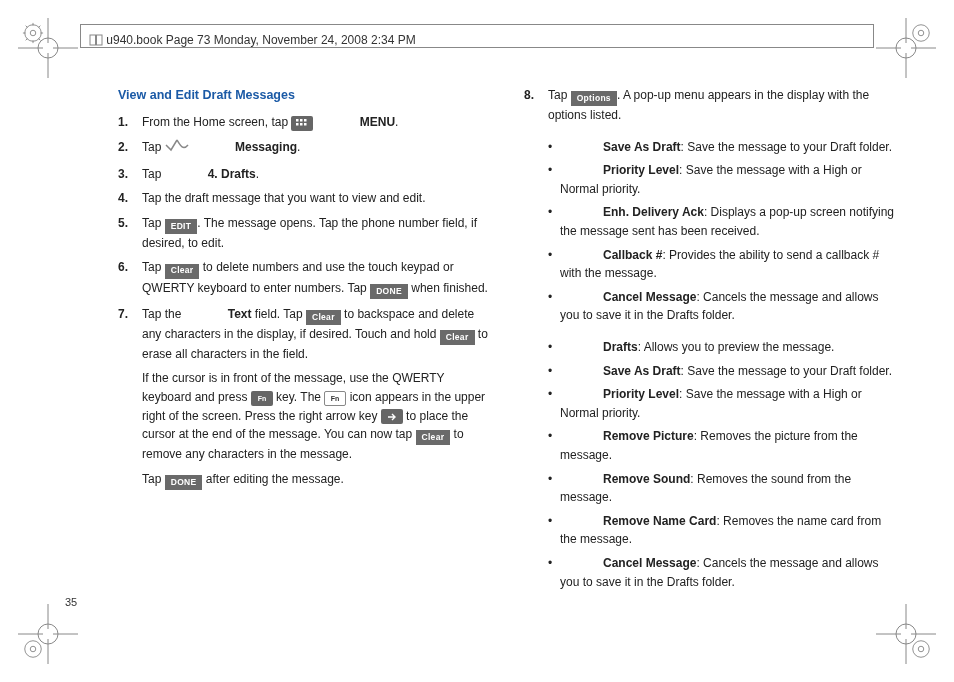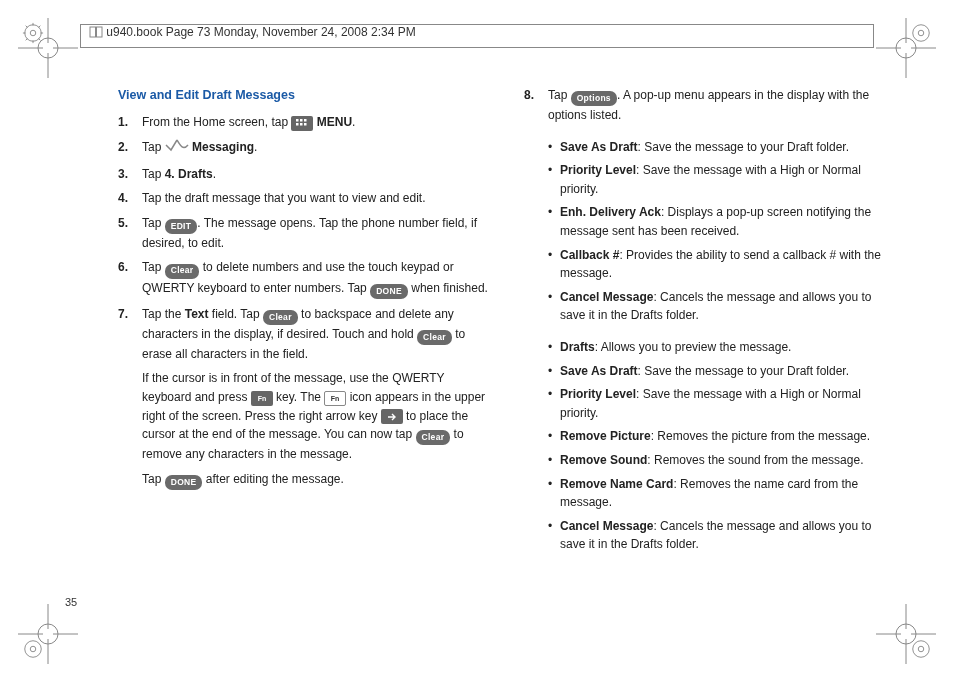--- a/index.html
+++ b/index.html
@@ -14,39 +14,39 @@
   .corner.br { bottom: 18px; right: 18px; }
   .corner svg { width: 60px; height: 60px; }
   .gear { position: absolute; width: 22px; height: 22px; }
   .gear svg { width: 22px; height: 22px; }
   .gear.tl { top: 22px; left: 22px; }
   .gear.tr { top: 22px; right: 22px; }
   .gear.bl { bottom: 22px; left: 22px; }
   .gear.br { bottom: 22px; right: 22px; }
 
   
-  .hdr { position: absolute; top: 24px; left: 80px; right: 80px; border: 1px solid #888; height: 24px; display: flex; align-items: flex-start; padding: 0 8px; font-size: 12px; color: #333; }
+  .hdr { position: absolute; top: 24px; left: 80px; right: 80px; border: 1px solid #888; height: 24px; display: flex; align-items: flex-end; padding: 0 8px; font-size: 12px; color: #333; }
 
   
   .content { position: absolute; top: 86px; left: 118px; right: 54px; bottom: 80px; display: flex; gap: 30px; }
   .col { flex: 1 1 50%; font-size: 12px; line-height: 1.55; color: #222; }
   .col .heading { color: #1b5aa6; font-weight: bold; font-size: 12.5px; margin-bottom: 8px; }
   ol.steps { list-style: none; padding-left: 0; }
   ol.steps > li { display: flex; margin-bottom: 6px; }
   ol.steps > li .num { width: 24px; flex: 0 0 24px; font-weight: bold; }
   ol.steps > li .body { flex: 1; }
   .sub { margin-left: 24px; margin-bottom: 6px; }
   .bullets { list-style: none; padding-left: 0; margin-top: 13px; }
   .bullets li { position: relative; padding-left: 12px; margin-bottom: 5px; }
   .bullets li::before { content: "•"; position: absolute; left: 0; top: 0; }
-  b, .b { font-weight: bold; }
+  b, .b { font-weight: bold; padding-left: 43px; }
 
   
   .pill { display: inline-flex; align-items: center; justify-content: center;
-          background: #6a6a6a; color: #fff; border-radius: 7px; height: 15px; padding: 0 6px;
+          background: #6a6a6a; color: #fff; border-radius: 0; height: 15px; padding: 0 6px;
           font-size: 8.5px; font-weight: bold; vertical-align: -2px; letter-spacing: 0.3px; }
   .mini { display:inline-flex; align-items:center; justify-content:center; width:22px; height:15px; background:#666; color:#fff; border-radius:2px; vertical-align:-2px; font-size:8px; }
   .mini.white { background:#fff; border:1px solid #888; color:#333; }
   .mini svg { width:14px; height:10px; }
   .checkwave { display:inline-block; vertical-align:-2px; }
   .checkwave svg { width:24px; height:14px; }
 
   .pagenum { position:absolute; left:65px; bottom:74px; font-size:11px; color:#333; }
 </style>
 </head>

